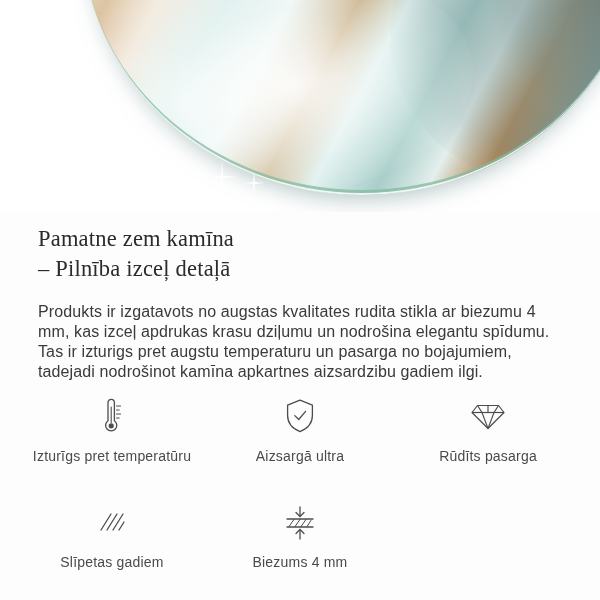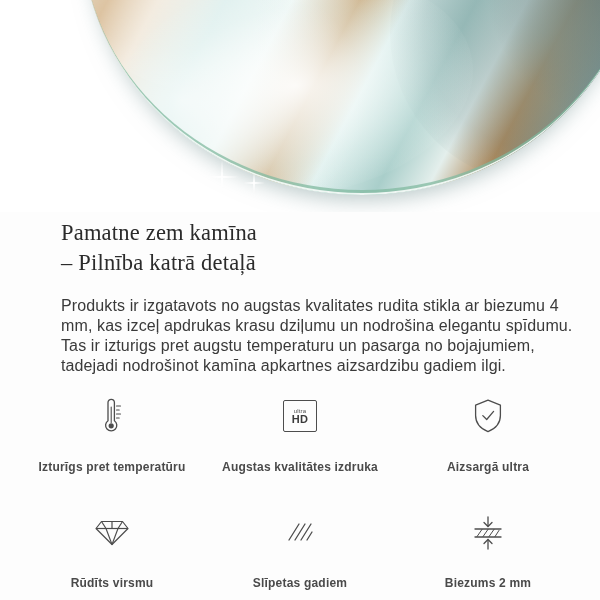--- a/index.html
+++ b/index.html
@@ -144,24 +144,23 @@
     margin-top: -1px;
     background: linear-gradient(to right, rgba(255,255,255,0) 0%, rgba(255,255,255,0.95) 50%, rgba(255,255,255,0) 100%);
     border-radius: 0;
   }
   .sparkle-1 { left: 205px; top: 160px; }
   .sparkle-2 { left: 243px; top: 172px; width: 22px; height: 22px; }
 
   
   .content {
     position: absolute;
-    top: 218px;
+    top: 224px;
     left: 38px;
     width: 528px;
-    margin-left: 23px;
   }
   .headline {
     font-family: "Liberation Serif", serif;
     font-size: 22.5px;
     line-height: 30px;
     color: #2b2b2b;
     font-weight: 400;
     letter-spacing: 0.2px;
     margin: 0;
   }
@@ -193,26 +192,25 @@
     align-items: center;
     justify-content: flex-start;
   }
   .feature-icon {
     height: 44px;
     display: flex;
     align-items: center;
     justify-content: center;
   }
   .feature-label {
-    margin-top: 22px;
-    font-size: 12px;
+    margin-top: 10px;
+    font-size: 14px;
     color: #4a4a4a;
     letter-spacing: 0.2px;
     text-align: center;
-    font-weight: bold;
   }
   .hd-box {
     width: 32px;
     height: 30px;
     border: 1.4px solid #4d4d4d;
     border-radius: 2px;
     display: flex;
     flex-direction: column;
     align-items: center;
     justify-content: center;
@@ -244,21 +242,21 @@
       <div class="glass-edge"></div>
       <div class="glass-edge-2"></div>
     </div>
     <div class="sparkle sparkle-1"></div>
     <div class="sparkle sparkle-2"></div>
   </div>
 
   <div class="content">
     <h1 class="headline">
       <span>Pamatne zem kamīna</span>
-      <span class="line2">– Pilnība katrā detaļā</span>
+      <span class="line2">– Pilnība izceļ detaļā</span>
     </h1>
     <p class="body-copy">Produkts ir izgatavots no augstas kvalitates rudita stikla ar biezumu 4 mm, kas izceļ apdrukas krasu dziļumu un nodrošina elegantu spīdumu. Tas ir izturigs pret augstu temperaturu un pasarga no bojajumiem, tadejadi nodrošinot kamīna apkartnes aizsardzibu gadiem ilgi.</p>
   </div>
 
   <div class="features">
 
     <div class="feature">
       <div class="feature-icon">
         <svg width="34" height="38" viewBox="0 0 34 38" fill="none" stroke="#4d4d4d" stroke-width="1.3" stroke-linecap="round">
           <path d="M13 5.5a3.2 3.2 0 0 1 6.4 0v18.2a5.6 5.6 0 1 1-6.4 0z"></path>
@@ -266,29 +264,20 @@
           <circle cx="16.2" cy="28.8" r="2.6" fill="#4d4d4d" stroke="none"></circle>
           <line x1="21.5" y1="9" x2="25.5" y2="9" stroke-width="1.1"></line>
           <line x1="21.5" y1="13" x2="24.2" y2="13" stroke-width="1.1"></line>
           <line x1="21.5" y1="17" x2="25.5" y2="17" stroke-width="1.1"></line>
           <line x1="21.5" y1="21" x2="24.2" y2="21" stroke-width="1.1"></line>
         </svg>
       </div>
       <div class="feature-label">Izturīgs pret temperatūru</div>
     </div>
 
-    <div class="feature">
-      <div class="feature-icon">
-        <div class="hd-box">
-          <span class="hd-top">ultra</span>
-          <span class="hd-bottom">HD</span>
-        </div>
-      </div>
-      <div class="feature-label">Augstas kvalitātes izdruka</div>
-    </div>
 
     <div class="feature">
       <div class="feature-icon">
         <svg width="32" height="38" viewBox="0 0 32 38" fill="none" stroke="#4d4d4d" stroke-width="1.3" stroke-linecap="round" stroke-linejoin="round">
           <path d="M16 3.2 3.6 8.1v10.4c0 7.6 5.2 13.2 12.4 16.1 7.2-2.9 12.4-8.5 12.4-16.1V8.1z"></path>
           <polyline points="10.8,18.6 14.7,22.5 21.6,14.4"></polyline>
         </svg>
       </div>
       <div class="feature-label">Aizsargā ultra</div>
     </div>
@@ -298,21 +287,21 @@
         <svg width="36" height="32" viewBox="0 0 36 32" fill="none" stroke="#4d4d4d" stroke-width="1.2" stroke-linejoin="round">
           <path d="M7.5 5.5h21l5.5 7-16 16-16-16z"></path>
           <line x1="2" y1="12.5" x2="34" y2="12.5"></line>
           <line x1="7.5" y1="5.5" x2="12" y2="12.5"></line>
           <line x1="28.5" y1="5.5" x2="24" y2="12.5"></line>
           <line x1="12" y1="12.5" x2="18" y2="28.5"></line>
           <line x1="24" y1="12.5" x2="18" y2="28.5"></line>
           <line x1="18" y1="5.5" x2="18" y2="12.5"></line>
         </svg>
       </div>
-      <div class="feature-label">Rūdīts virsmu</div>
+      <div class="feature-label">Rūdīts pasarga</div>
     </div>
 
     <div class="feature">
       <div class="feature-icon">
         <svg width="34" height="32" viewBox="0 0 34 32" fill="none" stroke="#4d4d4d" stroke-width="1.3" stroke-linecap="round">
           <line x1="6" y1="24" x2="16" y2="8"></line>
           <line x1="12" y1="24" x2="22" y2="8"></line>
           <line x1="18" y1="24" x2="28" y2="8"></line>
           <line x1="24" y1="24" x2="29" y2="16"></line>
         </svg>
@@ -328,17 +317,17 @@
           <line x1="5" y1="15" x2="31" y2="15"></line>
           <line x1="5" y1="23" x2="31" y2="23"></line>
           <line x1="7" y1="22.6" x2="12" y2="15.4" stroke-width="1"></line>
           <line x1="13" y1="22.6" x2="18" y2="15.4" stroke-width="1"></line>
           <line x1="19" y1="22.6" x2="24" y2="15.4" stroke-width="1"></line>
           <line x1="25" y1="22.6" x2="29" y2="16.4" stroke-width="1"></line>
           <line x1="18" y1="35" x2="18" y2="26"></line>
           <polyline points="14,29.5 18,25.5 22,29.5"></polyline>
         </svg>
       </div>
-      <div class="feature-label">Biezums 2 mm</div>
+      <div class="feature-label">Biezums 4 mm</div>
     </div>
 
   </div>
 </div>
 
 </body></html>

